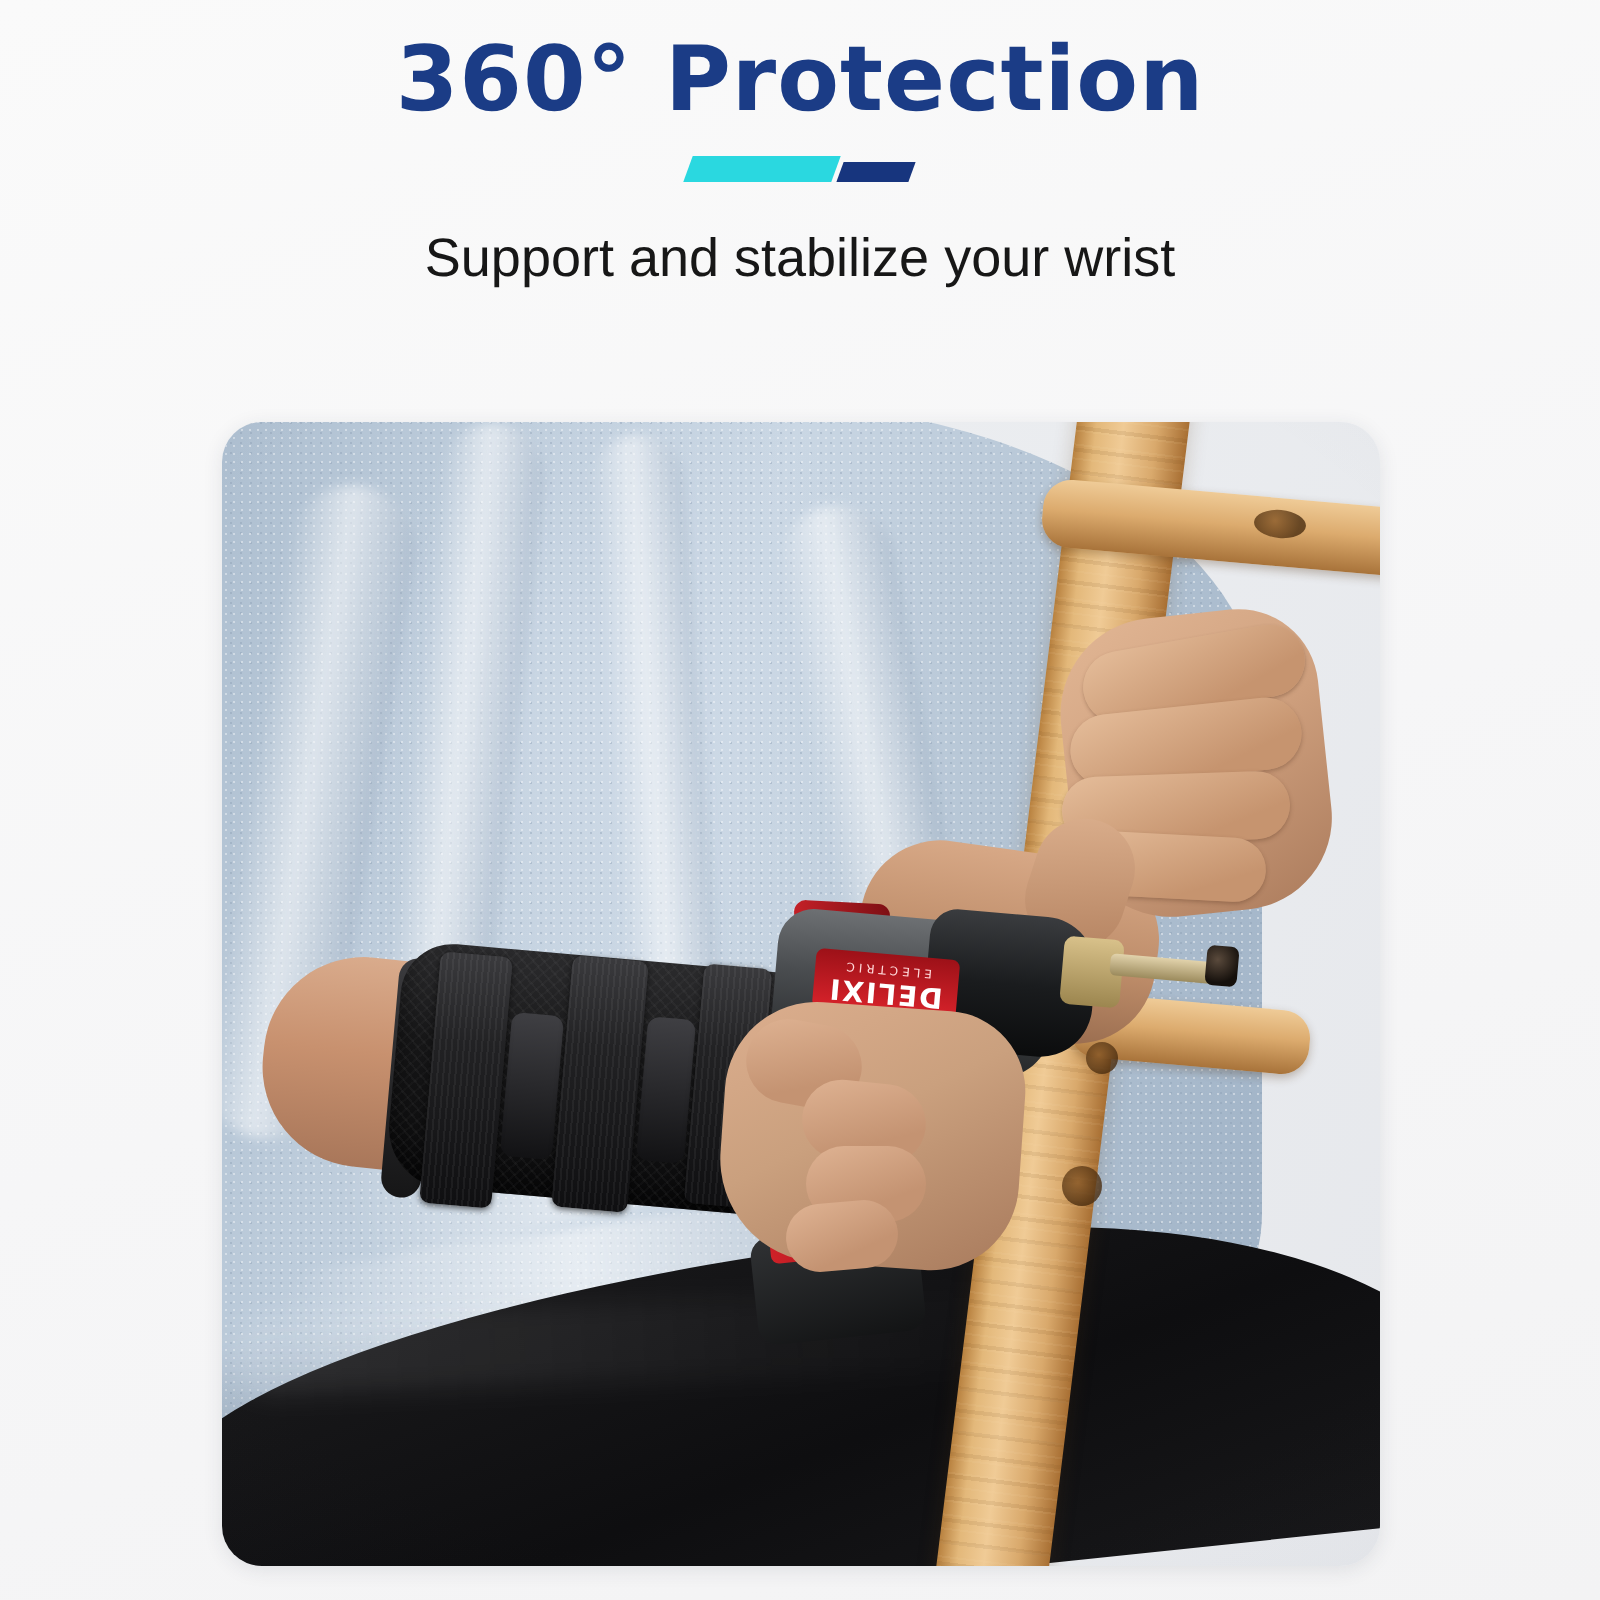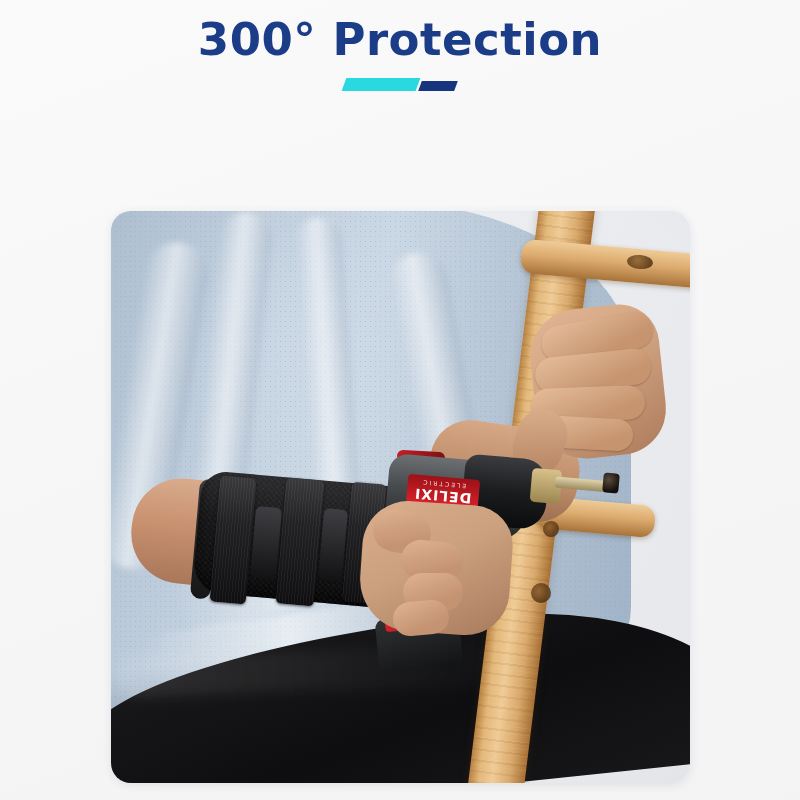--- a/index.html
+++ b/index.html
@@ -475,28 +475,29 @@
     pointer-events: none;
     background: radial-gradient(ellipse 120% 100% at 50% 45%, rgba(255,255,255,0) 55%, rgba(40,45,60,.07) 100%);
   }
 </style>
 </head>
 <body>
 
 <div class="page">
 
   <div class="header">
-    <h1 class="headline">300° Protection</h1>
+    <h1 class="headline">360° Protection</h1>
 
     <div class="divider">
       <span class="bar-cyan"></span>
       <span class="bar-navy"></span>
     </div>
 
     <p class="subhead">
+      <span class="line">Support and stabilize your wrist</span>
     </p>
   </div>
 
   <div class="photo-wrap">
     <div class="photo">
 
       <div class="backdrop"></div>
 
       <div class="torso"></div>
       <div class="fold f1"></div>

